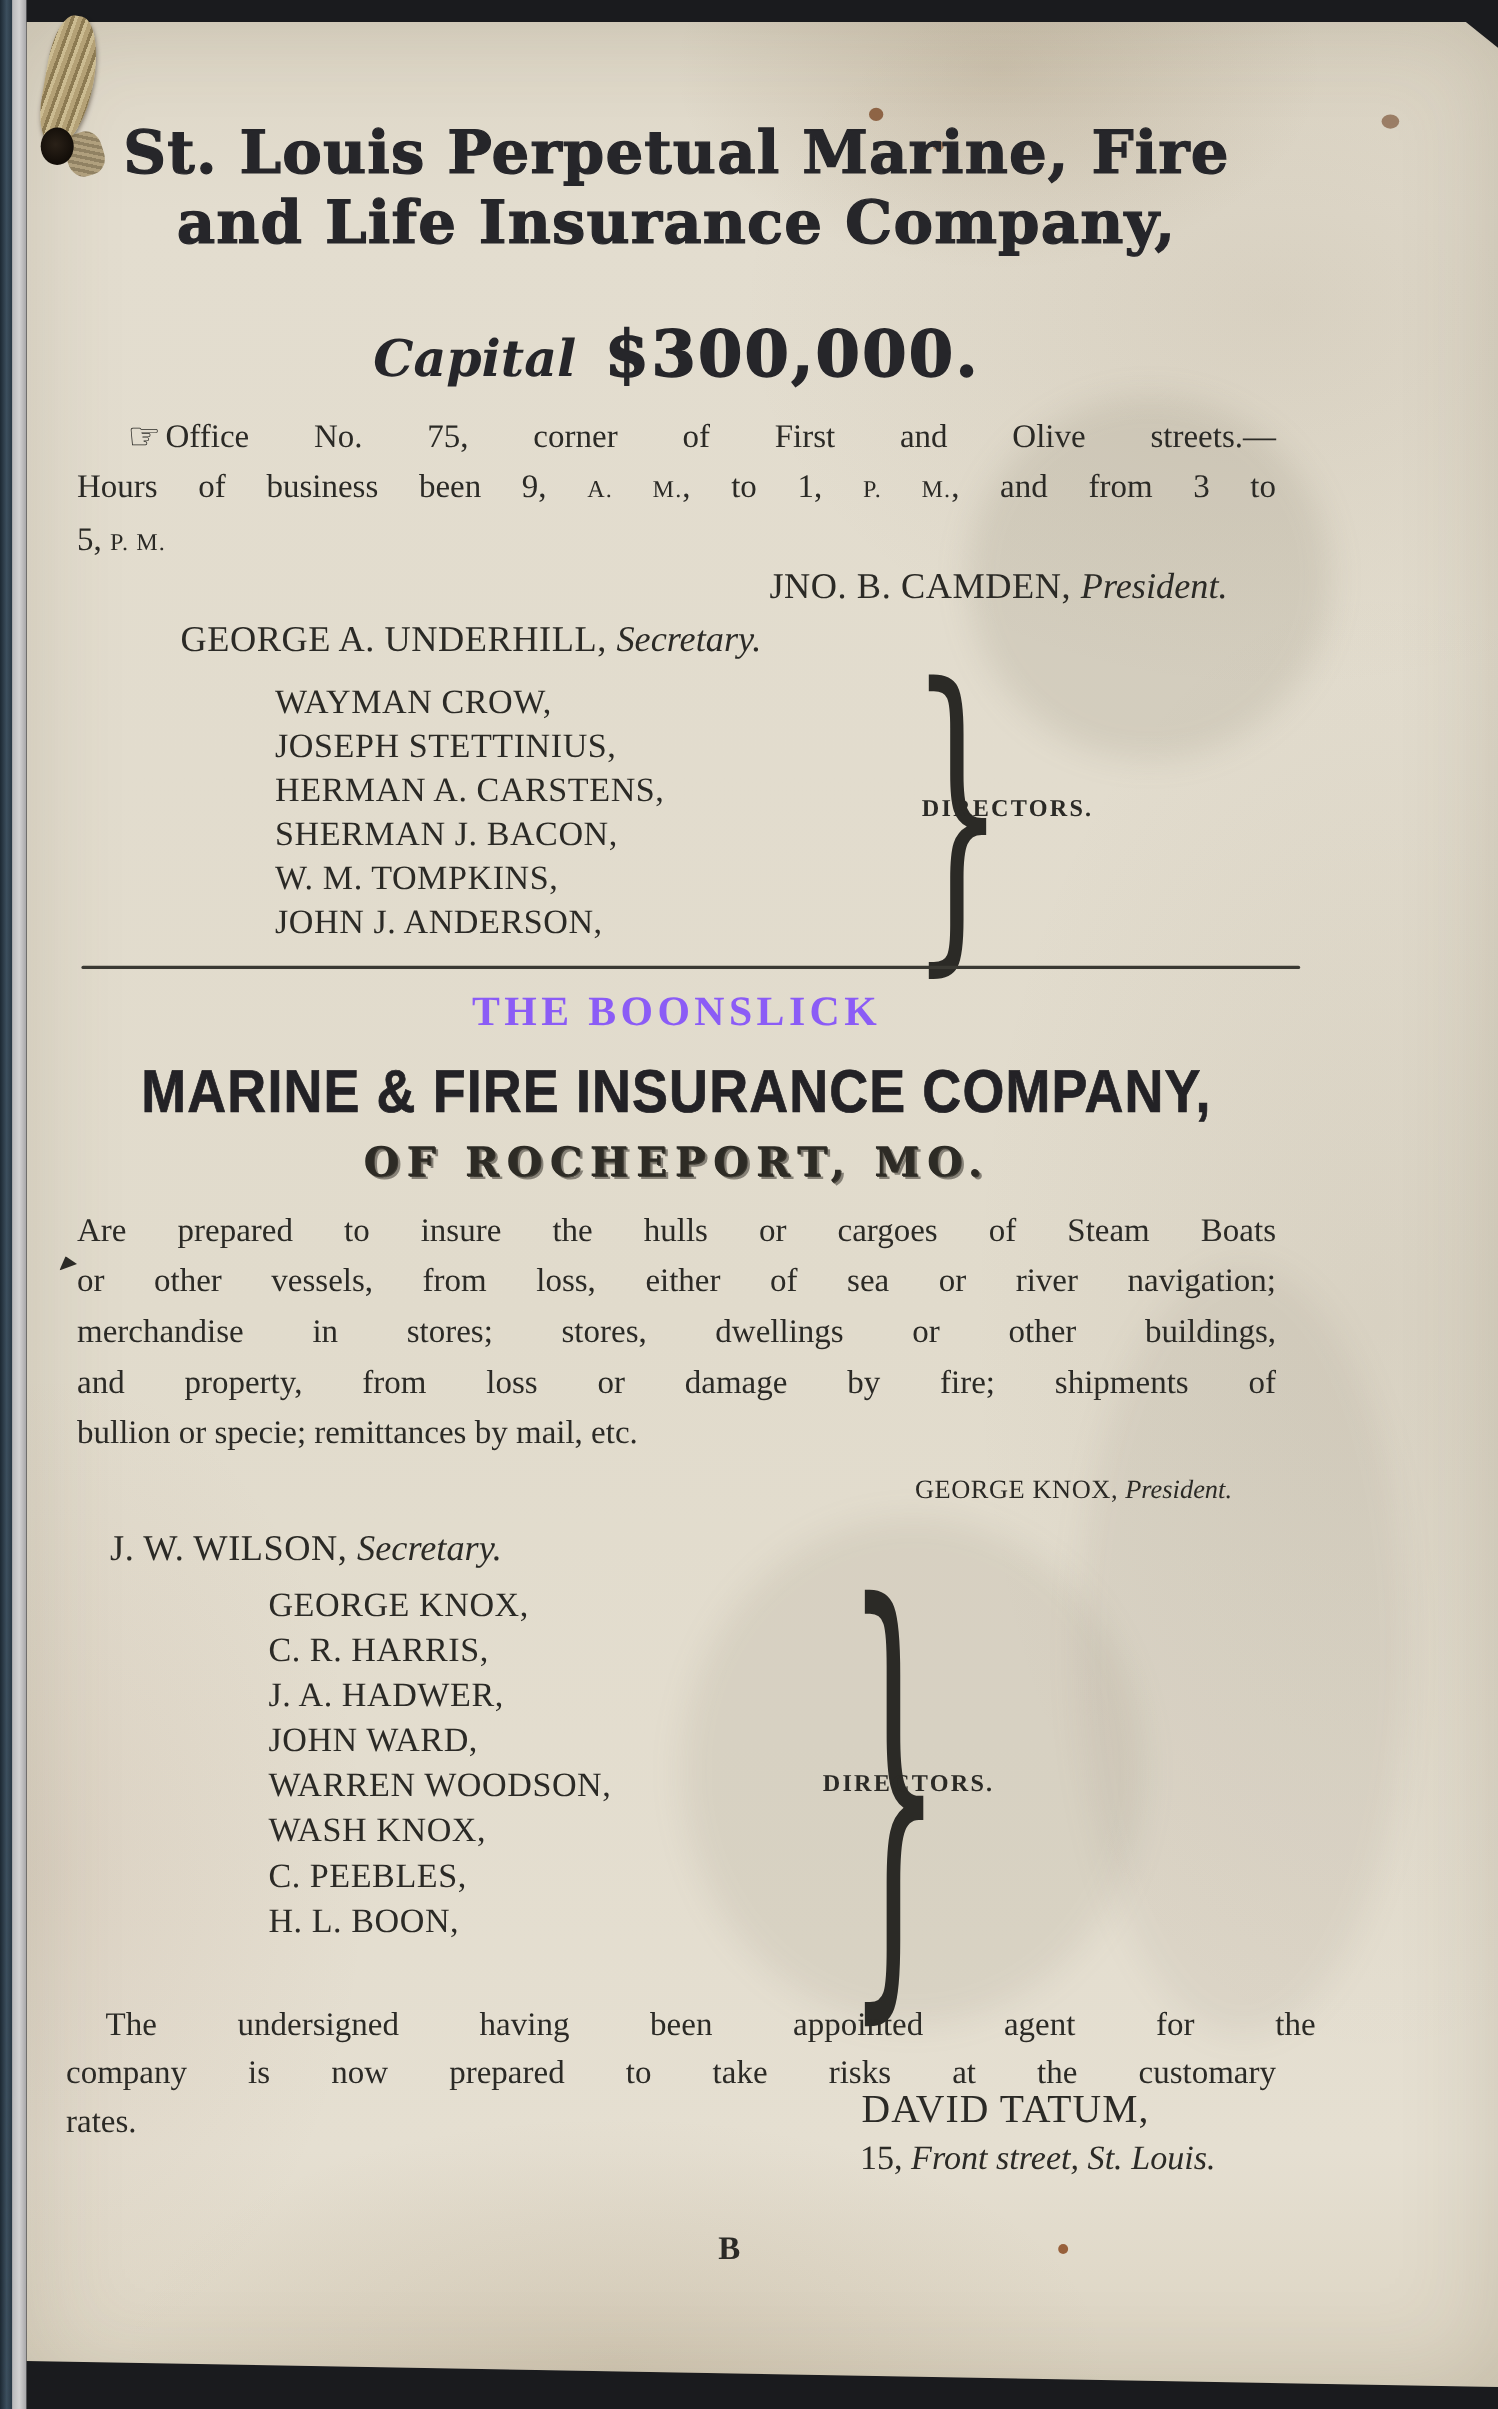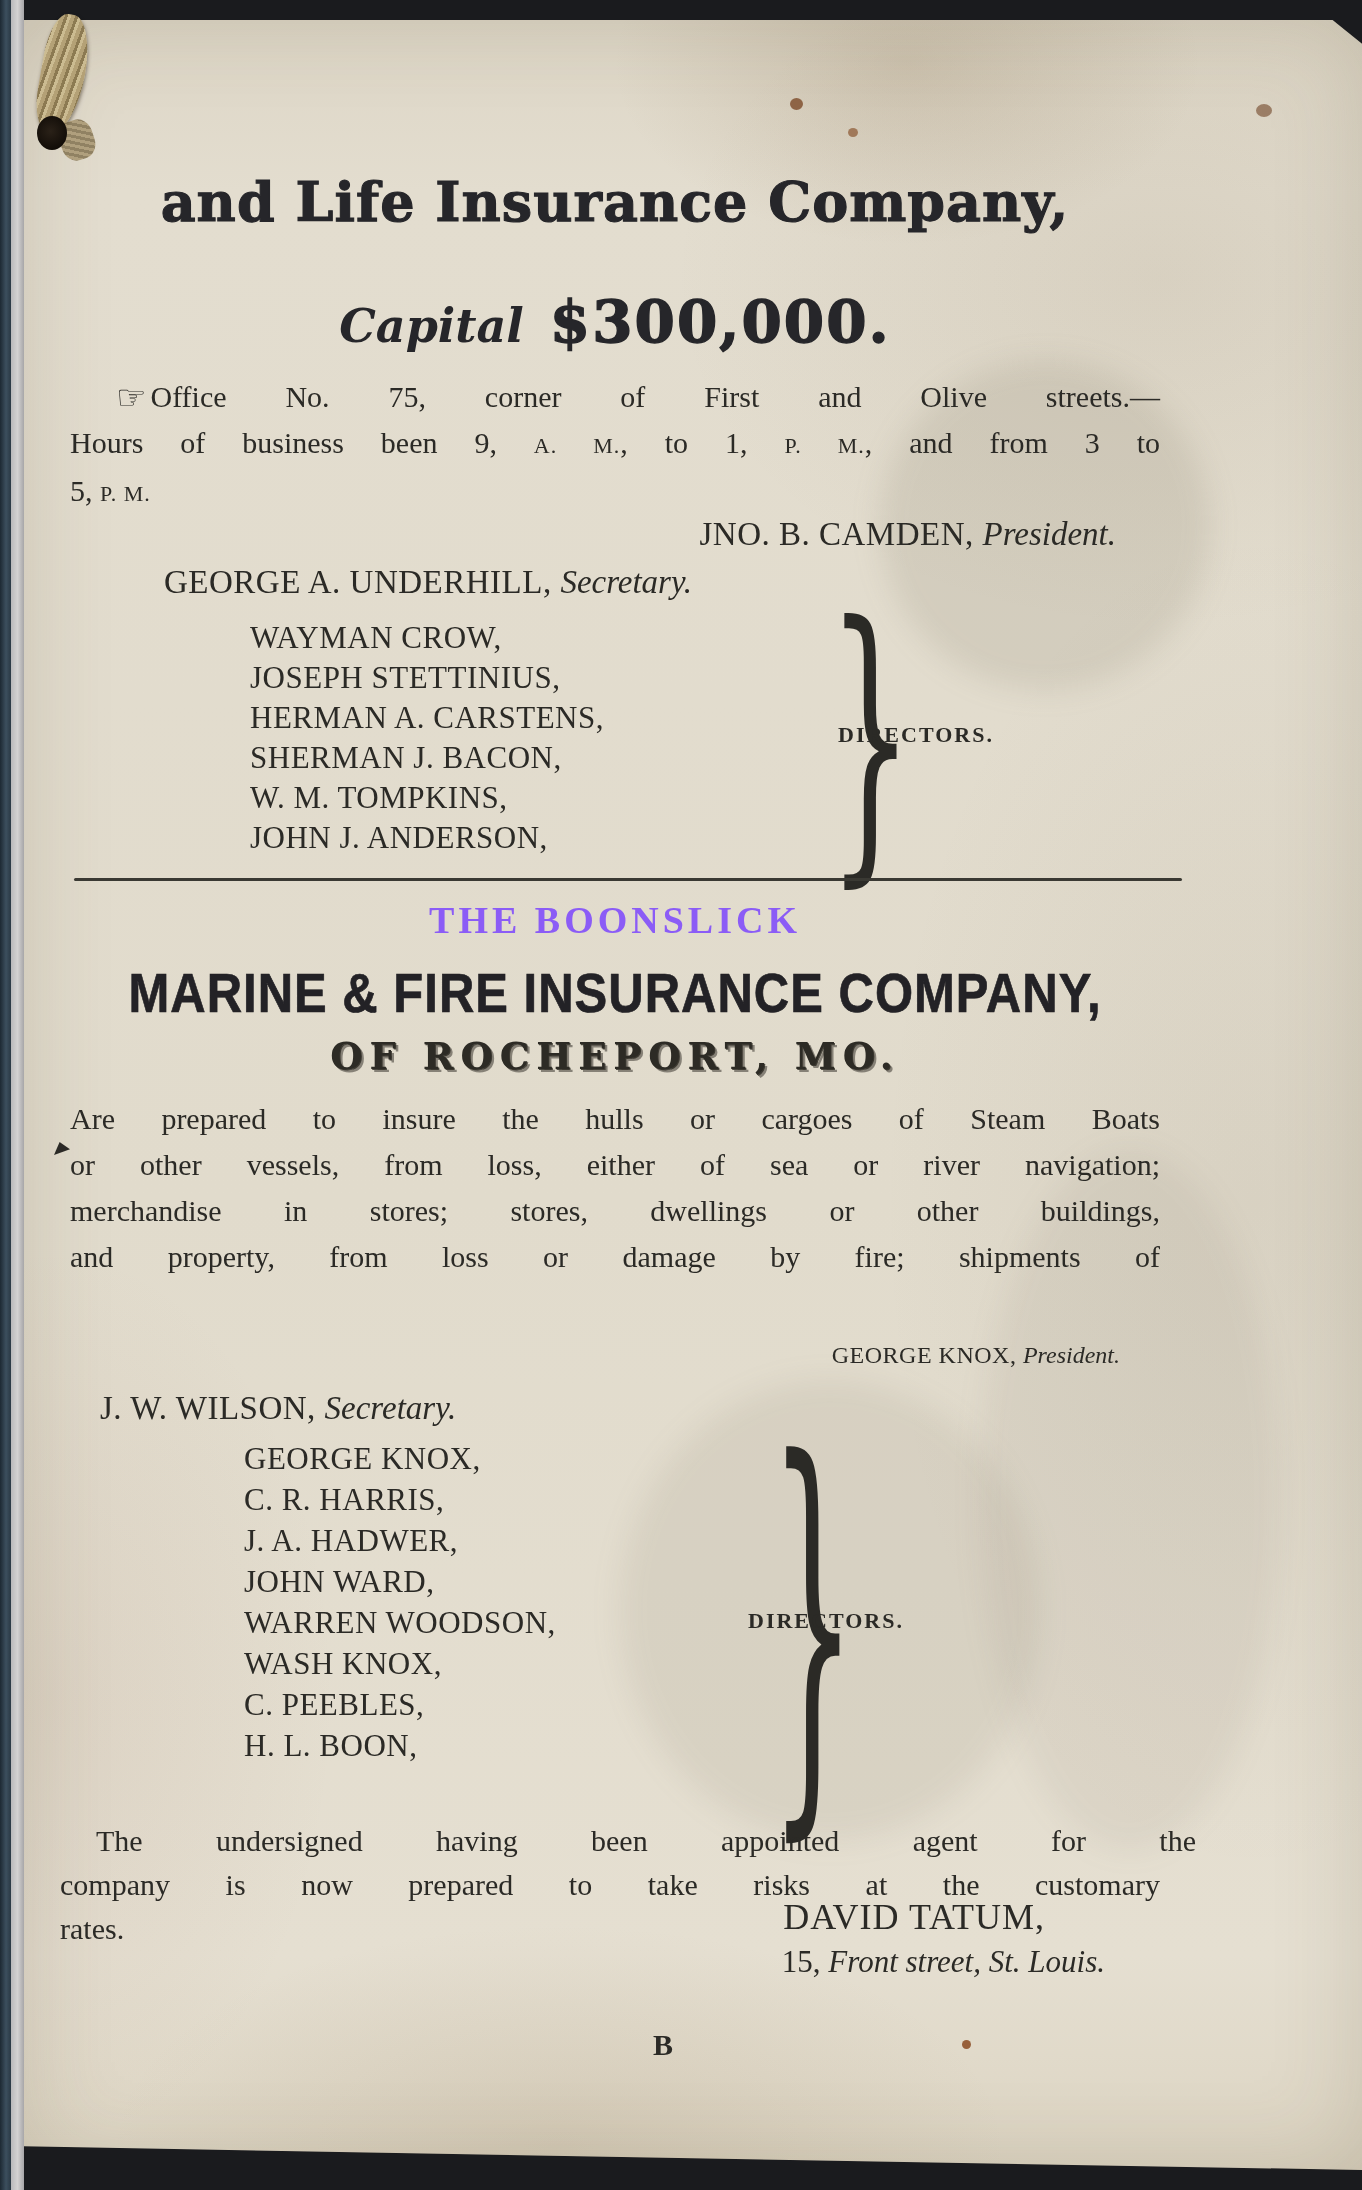--- a/index.html
+++ b/index.html
@@ -92,20 +92,21 @@
   <div class="abs smudge" style="left:620px;top:1380px;width:420px;height:460px;background:rgba(115,108,92,.10);"></div>
   <div class="abs smudge" style="left:980px;top:1150px;width:300px;height:700px;background:rgba(110,100,85,.08);"></div>
 
   <div class="abs rust" style="left:790px;top:98px;width:13px;height:12px;background:#7c4a28;opacity:.8;"></div>
   <div class="abs rust" style="left:848px;top:128px;width:10px;height:9px;background:#8a5530;opacity:.7;"></div>
   <div class="abs rust" style="left:1256px;top:104px;width:16px;height:13px;background:#6f4526;opacity:.6;"></div>
   <div class="abs rust" style="left:962px;top:2040px;width:9px;height:9px;background:#8a4a22;opacity:.85;"></div>
 
   <div class="abs speck" style="left:54px;top:1142px;width:16px;height:13px;clip-path:polygon(0 100%,100% 55%,35% 0);"></div>
 
+  <div class="abs titleL" style="top:106px;">St. Louis Perpetual Marine, Fire</div>
   <div class="abs titleL" style="top:170px;">and Life Insurance Company,</div>
 
   <div class="abs capline" style="top:288px;">
     <span class="cap-word">Capital</span><span class="cap-amt">$300,000.</span>
   </div>
 
   <div class="abs body-line ink just" style="top:372px;padding-left:46px;width:1044px;">
     <span class="manicule">☞</span><span>Office No. 75, corner of First and Olive streets.—</span>
   </div>
   <div class="abs body-line ink just" style="top:420px;">
@@ -136,20 +137,21 @@
   <div class="abs rule"></div>
 
   <div class="abs boonslick" style="top:898px;">THE BOONSLICK</div>
   <div class="abs marine" style="top:962px;">MARINE &amp; FIRE INSURANCE COMPANY,</div>
   <div class="abs rocheport" style="top:1034px;">OF ROCHEPORT, MO.</div>
 
   <div class="abs body-line ink just" style="top:1096px;">Are prepared to insure the hulls or cargoes of Steam Boats</div>
   <div class="abs body-line ink just" style="top:1142px;">or other vessels, from loss, either of sea or river navigation;</div>
   <div class="abs body-line ink just" style="top:1188px;">merchandise in stores; stores, dwellings or other buildings,</div>
   <div class="abs body-line ink just" style="top:1234px;">and property, from loss or damage by fire; shipments of</div>
+  <div class="abs body-line ink" style="top:1280px;">bullion or specie; remittances by mail, etc.</div>
 
   <div class="abs officer ink" style="left:70px;top:1342px;width:1050px;text-align:right;font-size:24px;">
     <span>GEORGE KNOX, </span><span class="t">President.</span>
   </div>
   <div class="abs officer ink" style="left:100px;top:1390px;">
     <span>J. W. WILSON, </span><span class="t">Secretary.</span>
   </div>
 
   <div class="abs" style="left:244px;top:1438px;">
     <div class="dir-name ink" style="line-height:41px;">GEORGE KNOX,</div>

